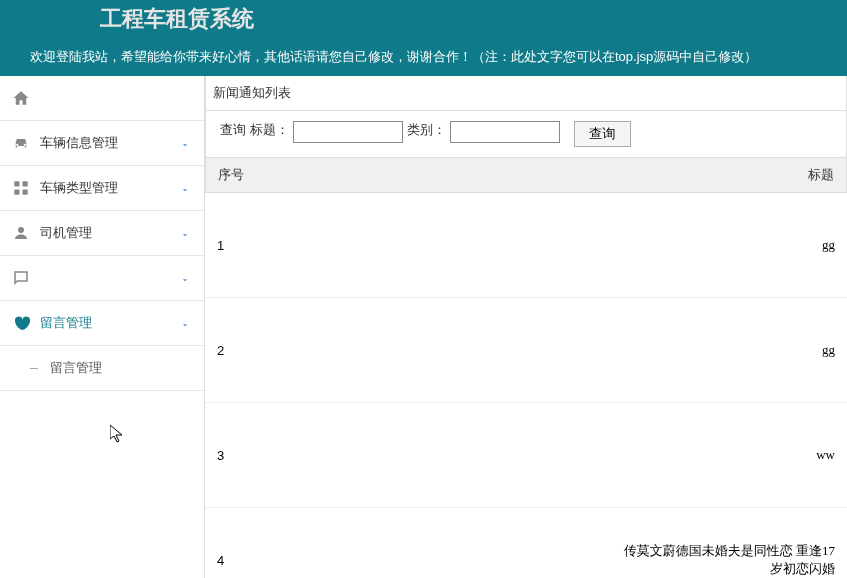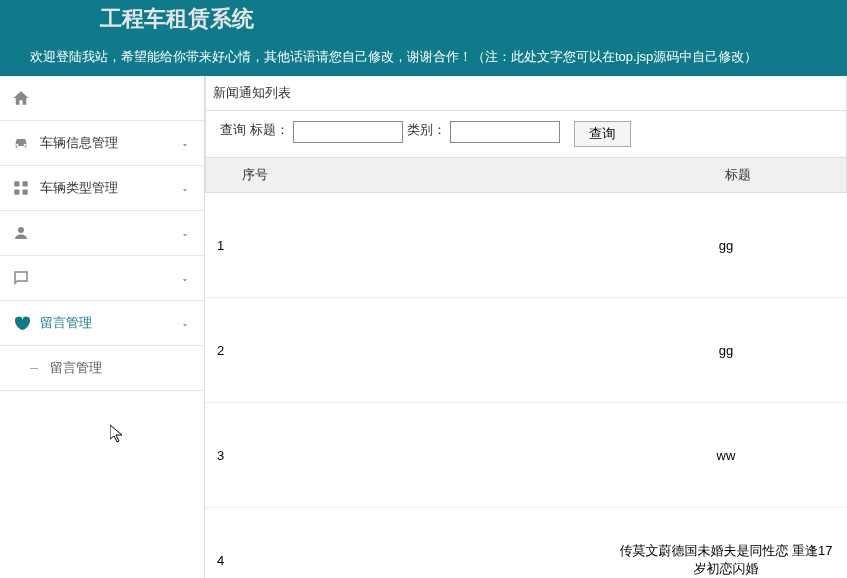--- a/index.html
+++ b/index.html
@@ -120,38 +120,37 @@
     }
     
     .table {
       width: 100%;
     }
     .table-header {
       display: flex;
       background: #f0f0f0;
       border: 1px solid #ddd;
       border-top: none;
-      padding-left: 24px;
     }
     .table-header .col {
       padding: 8px 12px;
       color: #333;
       font-weight: normal;
     }
     .table-row {
       display: flex;
       border-bottom: 1px solid #eee;
       height: 105px;
       align-items: center;
     }
     .table-row .col {
       padding: 8px 12px;
     }
     .col-seq { width: 400px; }
-    .col-title { flex: 1; text-align: center; }
+    .col-title { flex: 1; text-align: right; font-family: Liberation Serif, serif; }
     
     .cursor-icon {
       position: absolute;
       left: 110px;
       top: 425px;
       pointer-events: none;
     }
   </style>
 </head>
 <body>
@@ -204,20 +203,21 @@
     </div>
 
 
     <div class="nav-item">
       <span class="nav-icon">
         <svg viewBox="0 0 24 24" width="18" height="18">
             <circle cx="12" cy="8" r="4"></circle>
             <path d="M4 20c0-4 4-6 8-6s8 2 8 6H4z"></path>
           </svg>
       </span>
+      <span class="nav-label">司机管理</span>
       <span class="chevron">
         <svg viewBox="0 0 24 24" width="10" height="10">
             <path d="M7 10l5 5 5-5z"></path>
           </svg>
       </span>
     </div>
 
     <div class="nav-item">
       <span class="nav-icon">
         <svg viewBox="0 0 24 24" width="18" height="18">

